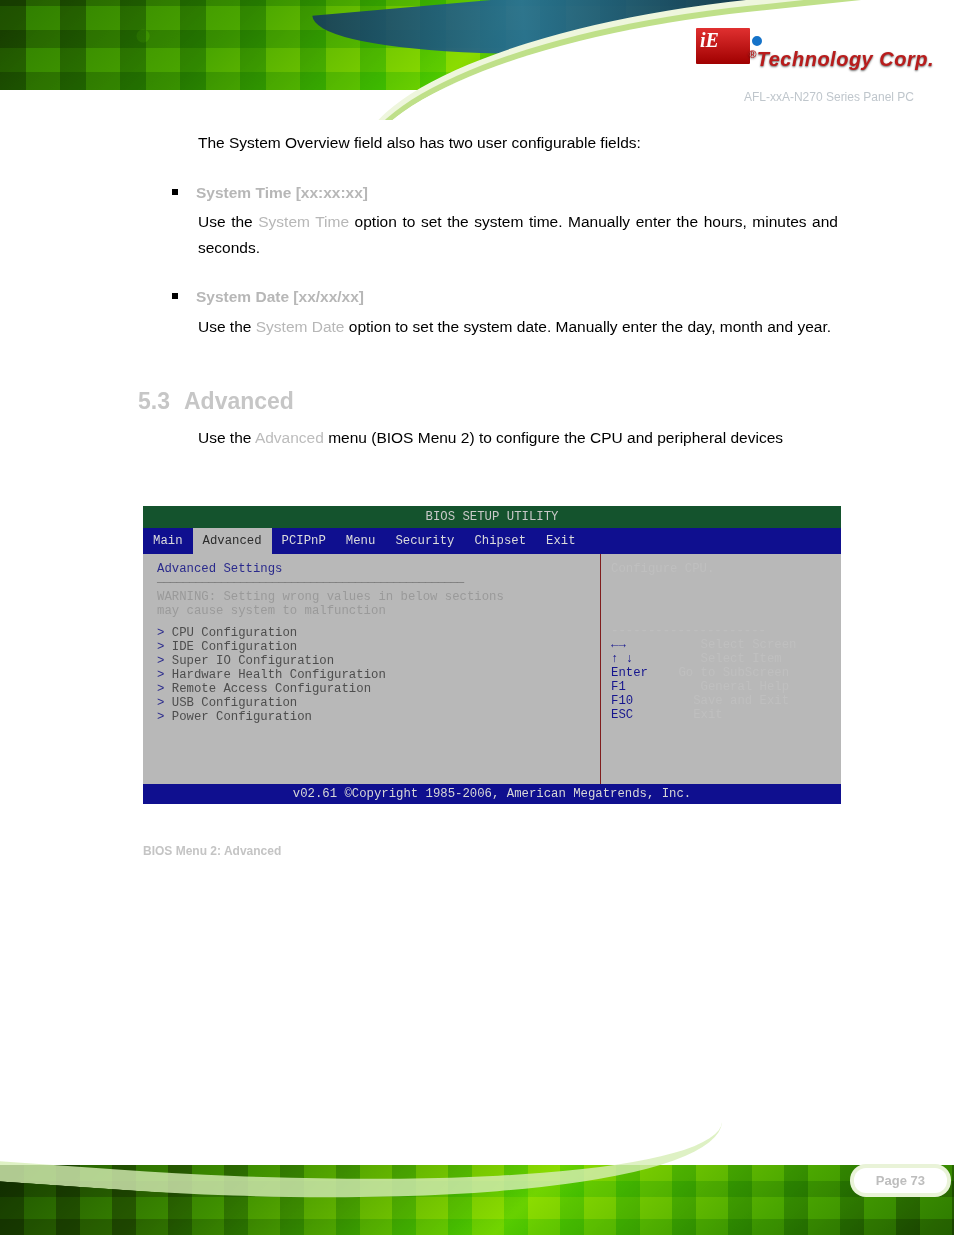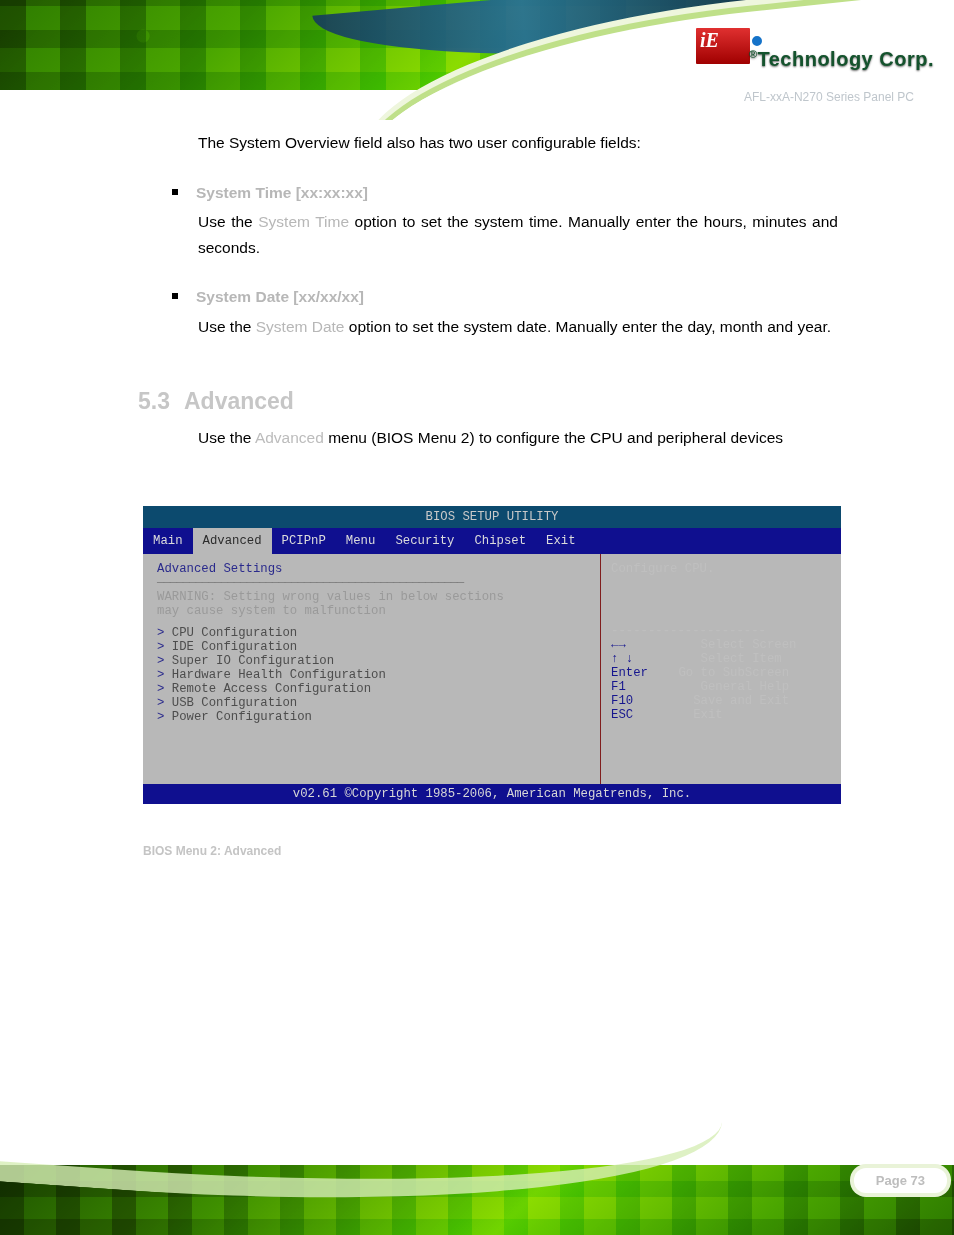--- a/index.html
+++ b/index.html
@@ -20,38 +20,38 @@
     box-shadow:0 -6px 0 #bfe089,0 -12px 0 #eef6dd;}
   .hdr-swoop2{position:absolute;right:-60px;top:-15px;width:700px;height:70px;
     background:linear-gradient(90deg,#153a5a,#246a9c 30%,#153a5a 60%,#0a2236);
     border-bottom-left-radius:500px 70px;transform:rotate(-5deg);opacity:.9;}
   .logo{position:absolute;right:190px;top:26px;width:70px;height:42px;}
   .logo-box{width:54px;height:36px;border:2px solid #fff;border-radius:3px;position:absolute;left:0;top:0;
     background:linear-gradient(180deg,#e03030,#a00000);}
   .logo-box::after{content:"";position:absolute;right:-14px;top:6px;width:10px;height:10px;border-radius:50%;
     background:#1573c9;border:2px solid #fff;}
   .logo-e{position:absolute;left:6px;top:4px;color:#fff;font:italic 700 20px/1 Georgia,serif;}
-  .brand{position:absolute;right:20px;top:48px;color:#14532d;font-weight:700;font-size:20px;
-    text-shadow:0 1px 2px rgba(0,0,0,.6);letter-spacing:.5px;}
+  .brand{position:absolute;right:20px;top:48px;color:#b91c1c;font-weight:700;font-size:20px;
+    text-shadow:0 1px 2px rgba(0,0,0,.6);letter-spacing:.5px;font-style:italic;}
   .brand sup{font-size:11px;vertical-align:top;}
   .hdr-doctitle{position:absolute;right:40px;top:90px;color:#bfc6cc;font-size:12px;}
   
   .content{position:absolute;left:198px;top:130px;width:640px;font-size:15.5px;line-height:1.65;}
   .para{margin:0 0 24px 0;text-align:justify;}
   .bullet-row{display:flex;align-items:flex-start;margin:8px 0 4px -26px;}
   .sq{width:6px;height:6px;background:#000;margin:9px 18px 0 0;flex:none;}
   .bullet-label{color:#b7b7b7;font-weight:700;}
   .fieldword{color:#b7b7b7;display:inline;}
   .indent{margin-left:0;}
   .sect-num{color:#c6c6c6;font-weight:700;font-size:23px;margin:44px 0 4px -60px;}
   .sect-num span.t{margin-left:14px;}
   .menuword{color:#bcbcbc;}
   
   .bios{position:absolute;left:143px;top:506px;width:698px;background:#b8b8b8;font-family:"Courier New",monospace;font-size:12.3px;}
-  .bios-top{background:#0c4a6e;color:#c9c9c9;text-align:center;padding:4px 0;font-size:12.3px;}
+  .bios-top{background:#14532d;color:#c9c9c9;text-align:center;padding:4px 0;font-size:12.3px;}
   .bios-tabs{display:flex;background:#0f0f8f;color:#dcdcdc;}
   .bios-tabs div{padding:6px 10px;}
   .bios-tabs .sel{background:#b8b8b8;color:#2c2c2c;}
   .bios-body{display:flex;min-height:230px;}
   .bios-left{flex:1;padding:8px 10px 8px 14px;color:#9a9a9a;border-right:1px solid #7f1d1d;}
   .bios-left .hdr-line{color:#2a2a8c;}
   .bios-left .rule{color:#7d7d7d;letter-spacing:-1px;}
   .bios-left .item{color:#4d4d4d;}
   .bios-left .arrow{color:#2a2a8c;}
   .bios-right{width:220px;padding:8px 10px;color:#9a9a9a;}

